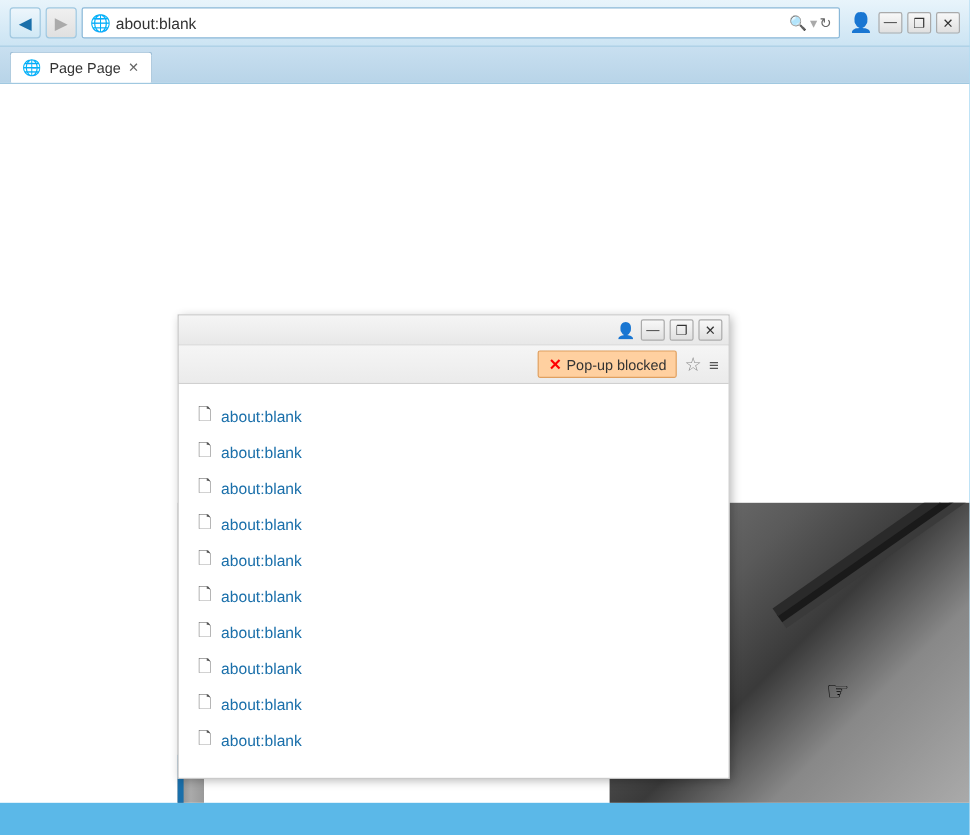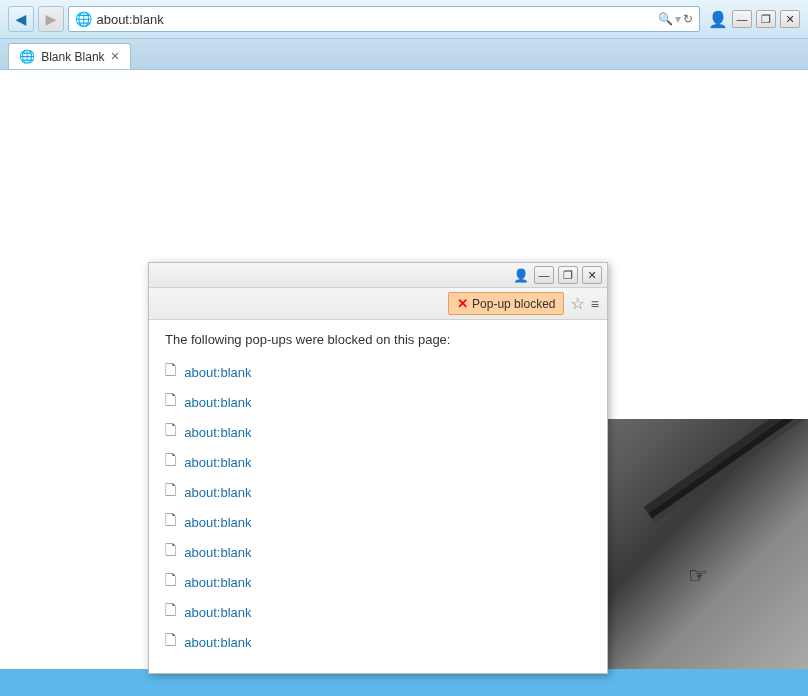--- a/index.html
+++ b/index.html
@@ -302,21 +302,21 @@
 
     <span style="font-size:16px;color:#555;margin-left:4px;">👤</span>
     <div class="window-btn">—</div>
     <div class="window-btn">❐</div>
     <div class="window-btn">✕</div>
   </div>
 
   <div class="tabs-bar">
     <div class="tab">
       <span class="tab-icon">🌐</span>
-      <span>Blank Blank</span>
+      <span>Page Page</span>
       <span class="tab-close">✕</span>
     </div>
   </div>
 </div>
 
 <div class="browser-content">
 
   <div class="left-panel"></div>
   <div class="left-panel-accent"></div>
   <div class="bg-image">
@@ -335,21 +335,20 @@
     <div class="notification-bar">
       <div class="popup-blocked-badge">
         <span class="popup-x-icon">✕</span>
         <span>Pop-up blocked</span>
       </div>
       <span class="star-icon">☆</span>
       <span class="menu-icon">≡</span>
     </div>
 
     <div class="popup-list-content">
-      <div class="popup-description">The following pop-ups were blocked on this page:</div>
 
       <div class="popup-item">
         <span class="doc-icon">🗋</span>
         <a class="popup-link">about:blank</a>
       </div>
       <div class="popup-item">
         <span class="doc-icon">🗋</span>
         <a class="popup-link">about:blank</a>
       </div>
       <div class="popup-item">

